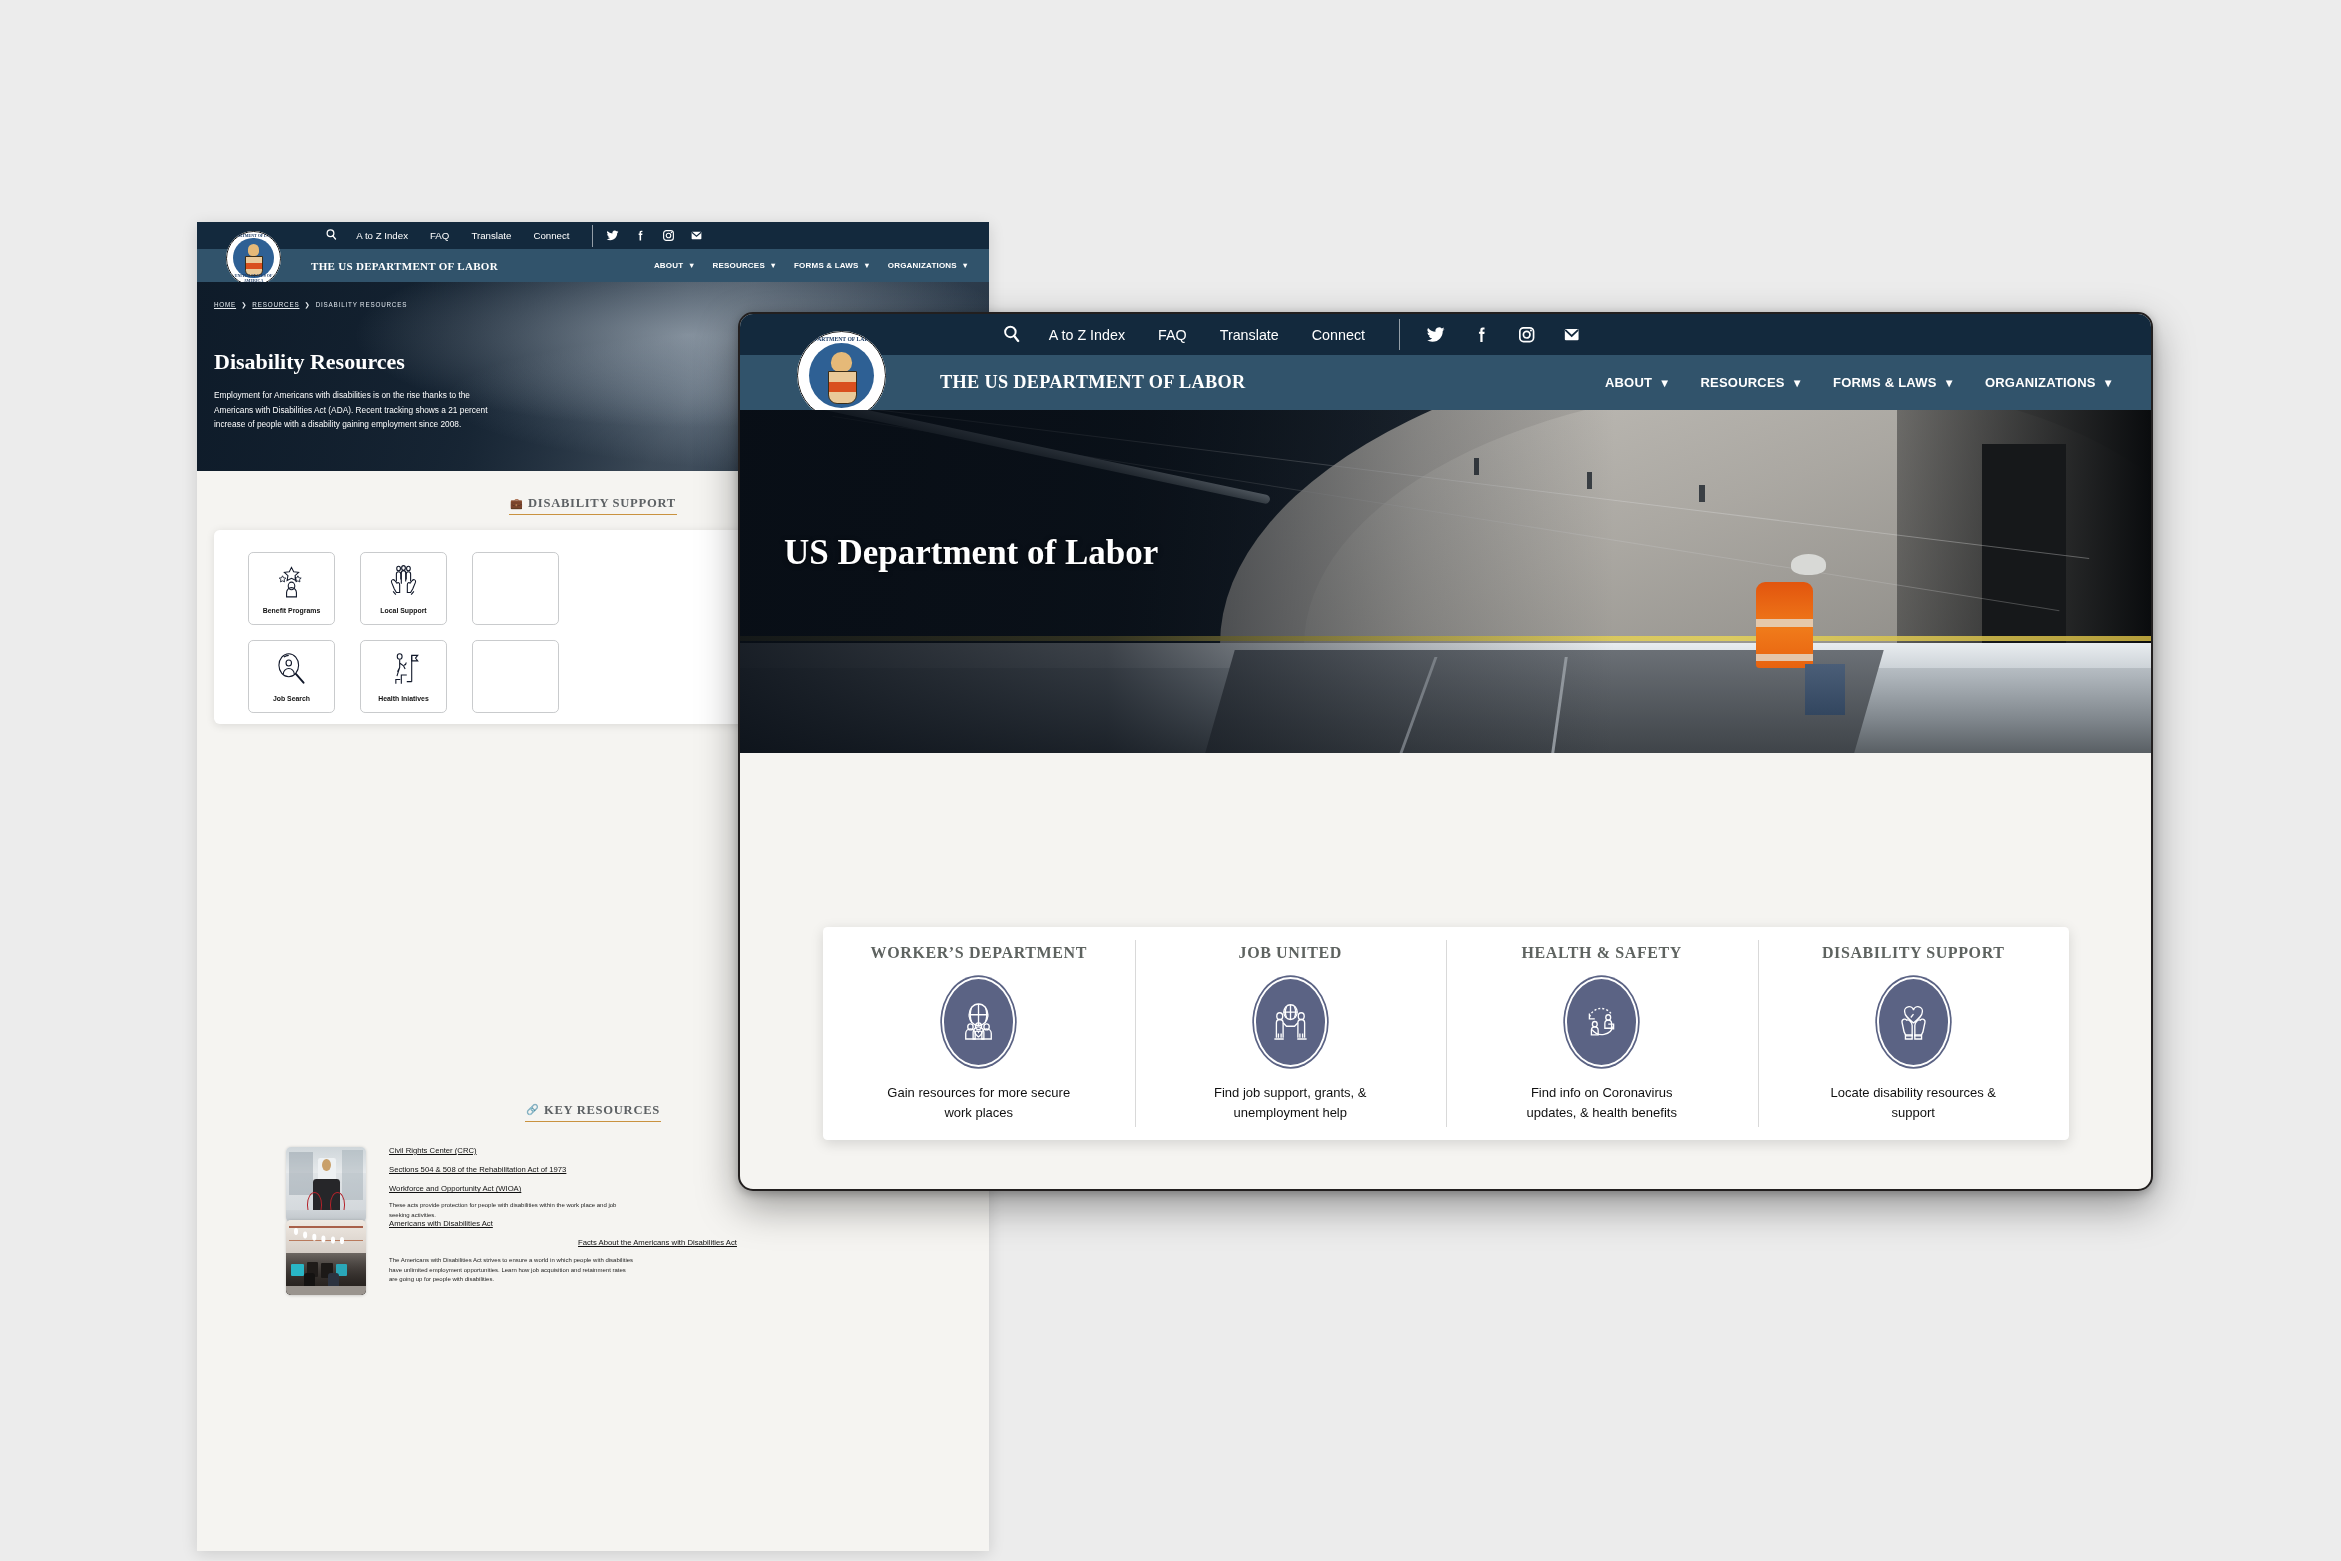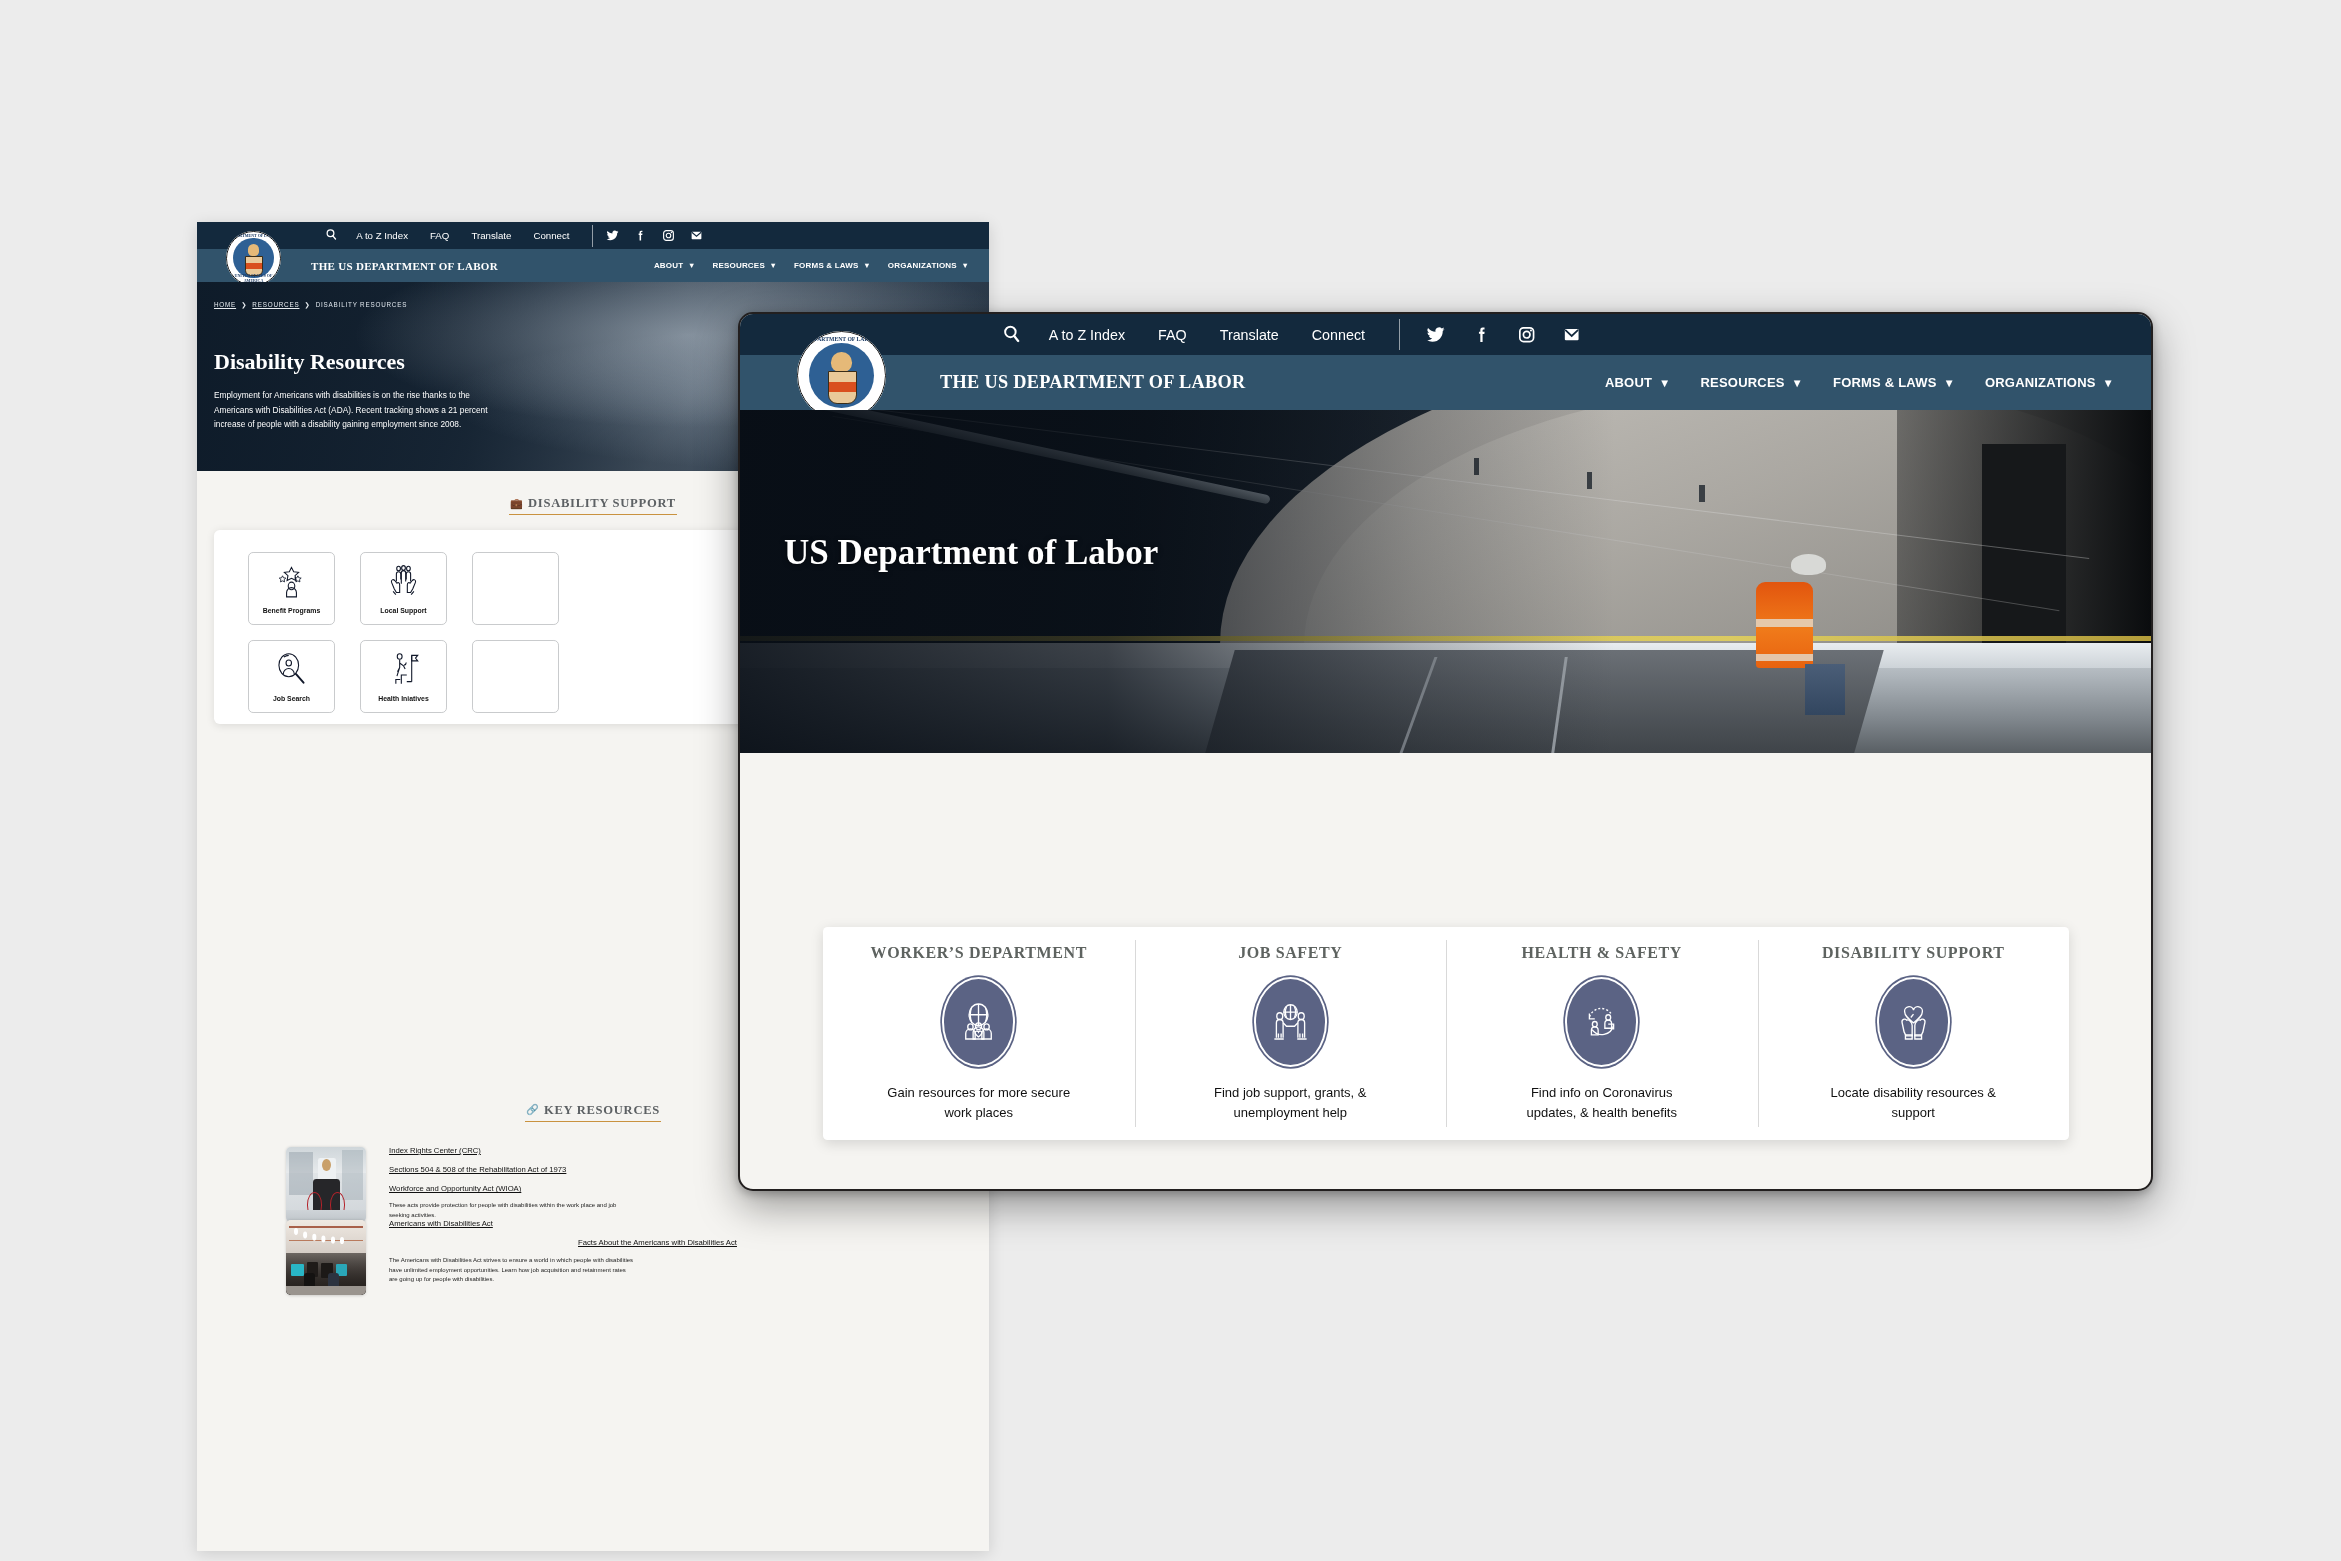--- a/index.html
+++ b/index.html
@@ -261,21 +261,21 @@
       <div style="position:absolute;right:4%;top:4%;width:26%;height:66%;background:rgba(130,145,156,.30);"></div>
       <div style="position:absolute;left:40%;top:14%;width:22%;height:42%;background:#eef1f3;border-radius:2.3px;"></div>
       <div style="position:absolute;left:45%;top:16%;width:11%;height:16%;background:#c9a06a;border-radius:50%;"></div>
       <div style="position:absolute;left:34%;bottom:10%;width:33%;height:48%;background:#262629;border-radius:3.4px;"></div>
       <div style="position:absolute;left:26%;bottom:6%;width:17%;height:32%;border:1.7px solid #b3222a;border-radius:50%;"></div>
       <div style="position:absolute;right:26%;bottom:6%;width:17%;height:32%;border:1.7px solid #b3222a;border-radius:50%;"></div>
       <div style="position:absolute;left:0;right:0;bottom:0;height:16%;background:linear-gradient(180deg,#cfd4d8,#bfc5ca);"></div>
     </div>
     <div style="margin-left:23px;flex:1;">
       <div class="kr-links" style="font-size:7.7px;line-height:1;">
-        <a style="margin-bottom:11.4px;">Index Rights Center (CRC)</a>
+        <a style="margin-bottom:11.4px;">Civil Rights Center (CRC)</a>
         <a style="margin-bottom:11.4px;">Sections 504 &amp; 508 of the Rehabilitation Act of 1973</a>
         <a style="margin-bottom:8px;">Workforce and Opportunity Act (WIOA)</a>
       </div>
       <div class="kr-desc" style="font-size:6px;line-height:1.62;width:240px;">These acts provide protection for people with disabilities within the work place and job seeking activities.</div>
     </div>
   </div>
 
   <div class="kr-row" style="position:absolute;left:89px;top:998px;width:640px;">
     <div class="kr-thumb" style="width:80px;height:75px;">
       <div style="position:absolute;inset:0;background:linear-gradient(180deg,#ded9d4 0%,#c7bfb8 42%,#2b2724 100%);"></div>
@@ -433,21 +433,21 @@
           <path d="M13 58V50a7 7 0 0 1 14 0v8z"></path>
             <path d="M37 58v-8a7 7 0 0 1 14 0v8z"></path>
           <path d="M24 58V48a8 8 0 0 1 16 0v10z"></path>
           <path d="M32 55c-3-2.5-5-4.2-5-6.2a2.6 2.6 0 0 1 5-1 2.6 2.6 0 0 1 5 1c0 2-2 3.7-5 6.2z"></path>
         </svg>
       </div>
       <div class="feat-desc" style="font-size:13px;line-height:1.55;margin-top:16px;max-width:189px;">Gain resources for more secure work places</div>
     </div>
 
     <div class="feat" style="padding:17px 12.6px;">
-      <div class="feat-title" style="font-size:16px;">JOB SAFETY</div>
+      <div class="feat-title" style="font-size:16px;">JOB UNITED</div>
       <div class="feat-badge" style="width:69px;height:86px;margin-top:15px;">
         <svg width="43" height="43" viewBox="0 0 64 64" fill="none" stroke="#fff" stroke-width="2">
           <ellipse cx="32" cy="18" rx="10" ry="11"></ellipse>
             <path d="M22 18h20M32 7v22M26 10c-2 5-2 11 0 16M38 10c2 5 2 11 0 16"></path>
           <ellipse cx="16" cy="24" rx="4.4" ry="5"></ellipse>
             <ellipse cx="48" cy="24" rx="4.4" ry="5"></ellipse>
           <path d="M11 56V34a5 5 0 0 1 10 0v22"></path>
             <path d="M43 56V34a5 5 0 0 1 10 0v22"></path>
           <path d="M21 34l5 5h12l5-5"></path>
           <path d="M14 56v-6M18 56v-6M46 56v-6M50 56v-6"></path>

